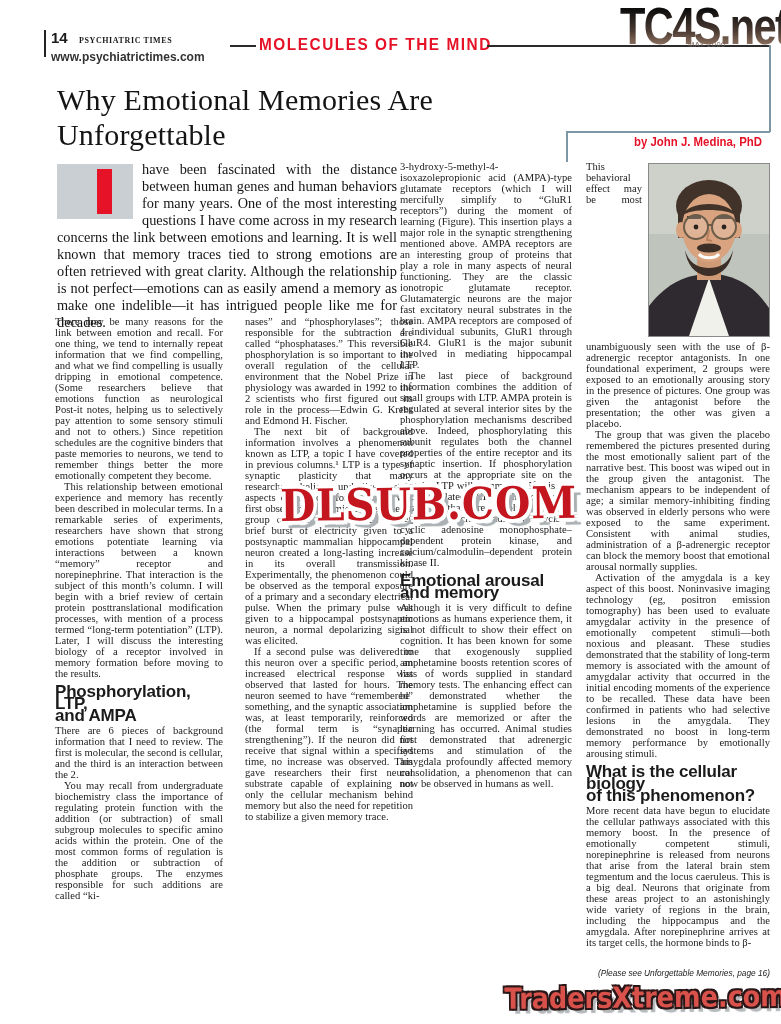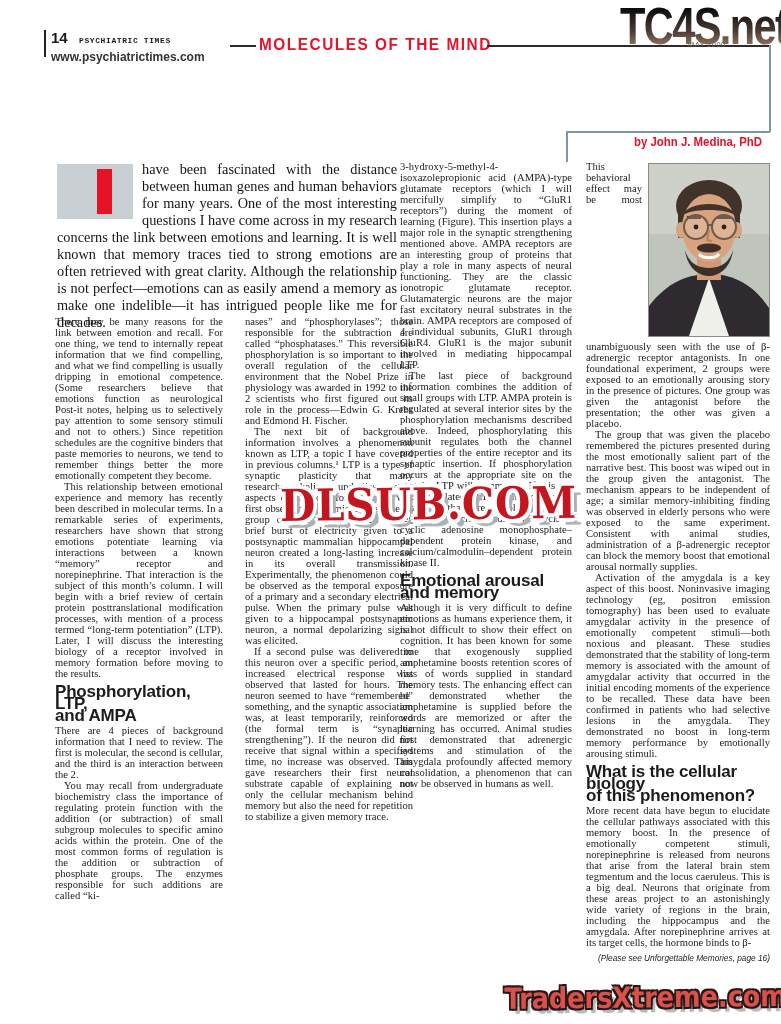--- a/index.html
+++ b/index.html
@@ -3,21 +3,21 @@
 <meta charset="utf-8">
 <style>
   html,body{margin:0;padding:0;background:#e9e9e9;}
   .page{position:relative;width:781px;height:1024px;background:#ffffff;margin:0 auto;
         font-family:"Liberation Serif",serif;color:#1b1b1b;overflow:hidden;padding-left:8px;}
 
   
   .hdr-tick{position:absolute;left:44px;top:30px;width:2px;height:27px;background:#222;}
   .hdr-pagenum{position:absolute;left:51px;top:29px;font-family:"Liberation Sans",sans-serif;
                font-weight:bold;font-size:15px;}
-  .hdr-pub{position:absolute;left:79px;top:36px;font-family:Liberation Mono, monospace;
+  .hdr-pub{position:absolute;left:79px;top:36px;font-family:Liberation Serif, serif;
            font-weight:bold;font-size:8px;letter-spacing:.6px;}
   .hdr-www{position:absolute;left:51px;top:50px;font-family:"Liberation Sans",sans-serif;
            font-weight:bold;font-size:12px;color:#333;}
   .hdr-section{position:absolute;left:259px;top:36px;font-family:"Liberation Sans",sans-serif;
                font-weight:bold;font-size:16px;letter-spacing:1.6px;color:#e51228;
                transform:scaleX(.96);transform-origin:left;white-space:nowrap;}
   .hdr-dash-left{position:absolute;left:230px;top:45px;width:26px;height:2px;background:#2b2b2b;}
   .hdr-rule-right{position:absolute;left:487px;top:45px;width:283px;height:2px;background:#2b2b2b;}
   .hdr-date{position:absolute;left:688px;top:40px;font-family:"Liberation Sans",sans-serif;
             font-size:7.5px;color:#6d5f57;letter-spacing:.4px;}
@@ -44,21 +44,21 @@
        hyphens:auto;-webkit-hyphens:auto;}
   .col p{margin:0;}
   .col p.ind{text-indent:9px;}
   .colhead{font-family:"Liberation Sans",sans-serif;font-weight:bold;font-size:17px;
            line-height:12px;margin:7px 0 3px;white-space:pre-line;letter-spacing:-.2px;
            text-align:left;}
   .col1{left:55px;top:316px;width:168px;height:706px;}
   .col2{left:245px;top:316px;width:168px;height:706px;}
   .col3{left:400px;top:161px;width:172px;height:861px;}
   .col4{left:586px;top:161px;width:184px;height:861px;}
-  .note{margin-top:5px;font-family:"Liberation Sans",sans-serif;font-style:italic;
+  .note{margin-top:20px;font-family:"Liberation Sans",sans-serif;font-style:italic;
         font-size:8.3px;text-align:right;color:#222;}
 
   
   .photo{float:right;width:120px;height:172px;margin:2px 0 4px 6px;border:1px solid #8a8a8a;
          background:#bfc4bd;}
 
   
   .wm-top{position:absolute;right:2px;top:2px;font-family:"Liberation Sans",sans-serif;
           font-weight:bold;font-size:52px;line-height:48px;letter-spacing:-2px;
           transform:scaleX(.8);transform-origin:right;
@@ -86,34 +86,38 @@
   <div class="hdr-pub">PSYCHIATRIC TIMES</div>
   <div class="hdr-www">www.psychiatrictimes.com</div>
   <div class="hdr-dash-left"></div>
   <div class="hdr-section">MOLECULES OF THE MIND</div>
   <div class="hdr-rule-right"></div>
   <div class="hdr-date">MAY 2000</div>
   <div class="rule-vert-right"></div>
   <div class="bracket-h"></div>
   <div class="bracket-v"></div>
 
+  <div class="title">
+    <div>Why Emotional Memories Are</div>
+    <div>Unforgettable</div>
+  </div>
   <div class="byline">by John J. Medina, PhD</div>
 
   <div class="lede">
     <span class="dropbox">
         <span class="dropbar">I</span>
       </span><span>have been fascinated with the distance between human genes and human behaviors for many years. One of the most interesting questions I have come across in my research concerns the link between emotions and learning. It is well known that memory traces tied to strong emotions are often retrieved with great clarity. Although the relationship is not perfect—emotions can as easily amend a memory as make one indelible—it has intrigued people like me for decades.</span>
   </div>
 
   <div class="col col1">
     <p>There may be many reasons for the link between emotion and recall. For one thing, we tend to internally repeat information that we find compelling, and what we find compelling is usually dripping in emotional competence. (Some researchers believe that emotions function as neurological Post-it notes, helping us to selectively pay attention to some sensory stimuli and not to others.) Since repetition schedules are the cognitive binders that paste memories to neurons, we tend to remember things better the more emotionally competent they become.</p>
     <p class="ind">This relationship between emotional experience and memory has recently been described in molecular terms. In a remarkable series of experiments, researchers have shown that strong emotions potentiate learning via interactions between a known “memory” receptor and norepinephrine. That interaction is the subject of this month’s column. I will begin with a brief review of certain protein posttranslational modification processes, with mention of a process termed “long-term potentiation” (LTP). Later, I will discuss the interesting biology of a receptor involved in memory formation before moving to the results.</p>
     <div class="colhead">Phosphorylation, LTP,
 and AMPA</div>
-    <p>There are 4 pieces of background information that I need to review. The first is molecular, the second is cellular, and the third is an interaction between the 2.</p>
+    <p>There are 6 pieces of background information that I need to review. The first is molecular, the second is cellular, and the third is an interaction between the 2.</p>
     <p class="ind">You may recall from undergraduate biochemistry class the importance of regulating protein function with the addition (or subtraction) of small subgroup molecules to specific amino acids within the protein. One of the most common forms of regulation is the addition or subtraction of phosphate groups. The enzymes responsible for such additions are called “ki-</p>
   </div>
 
   <div class="col col2">
     <p>nases” and “phosphorylases”; those responsible for the subtraction are called “phosphatases.” This reversible phosphorylation is so important to the overall regulation of the cellular environment that the Nobel Prize in physiology was awarded in 1992 to the 2 scientists who first figured out its role in the process—Edwin G. Krebs and Edmond H. Fischer.</p>
     <p class="ind">The next bit of background information involves a phenomenon known as LTP, a topic I have covered in previous columns.¹ LTP is a type of synaptic plasticity that many researchers believe underlies certain aspects of memory formation. It was first observed in the mid-1960s when a group of researchers noticed that a brief burst of electricity given to a postsynaptic mammalian hippocampal neuron created a long-lasting increase in its overall transmission. Experimentally, the phenomenon could be observed as the temporal exposure of a primary and a secondary electrical pulse. When the primary pulse was given to a hippocampal postsynaptic neuron, a normal depolarizing signal was elicited.</p>
     <p class="ind">If a second pulse was delivered to this neuron over a specific period, an increased electrical response was observed that lasted for hours. The neuron seemed to have “remembered” something, and the synaptic association was, at least temporarily, reinforced (the formal term is “synaptic strengthening”). If the neuron did not receive that signal within a specified time, no increase was observed. This gave researchers their first neural substrate capable of explaining not only the cellular mechanism behind memory but also the need for repetition to stabilize a given memory trace.</p>
   </div>
 
   <div class="col col3">

